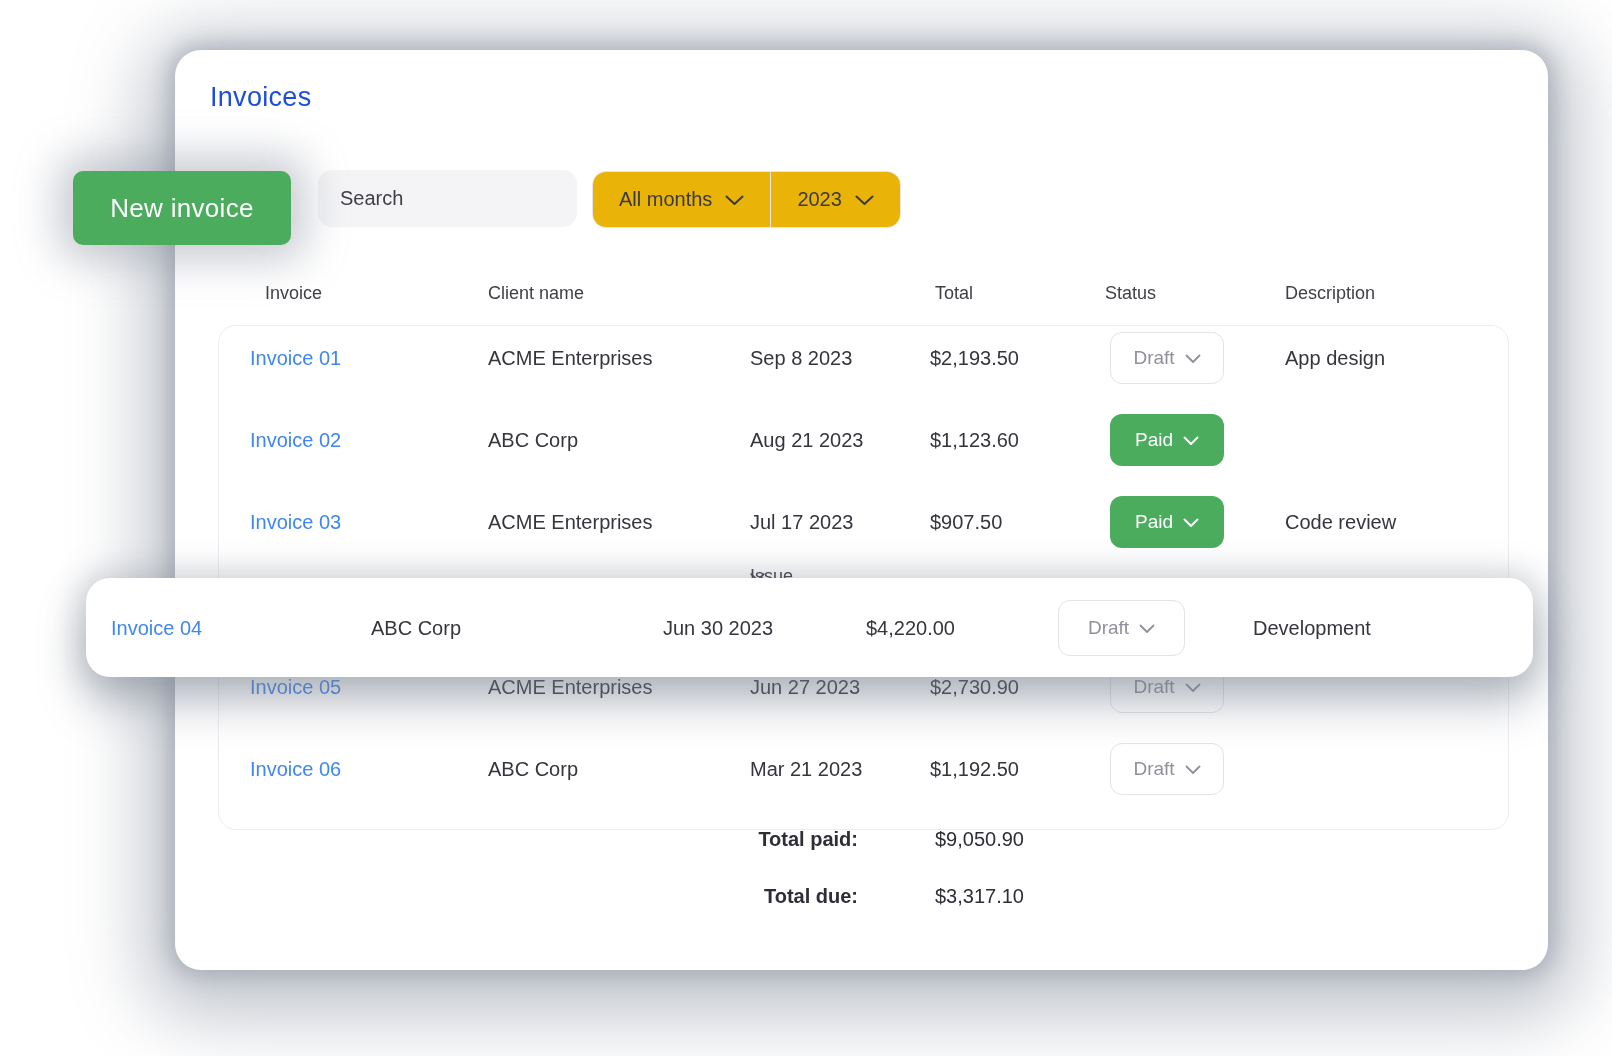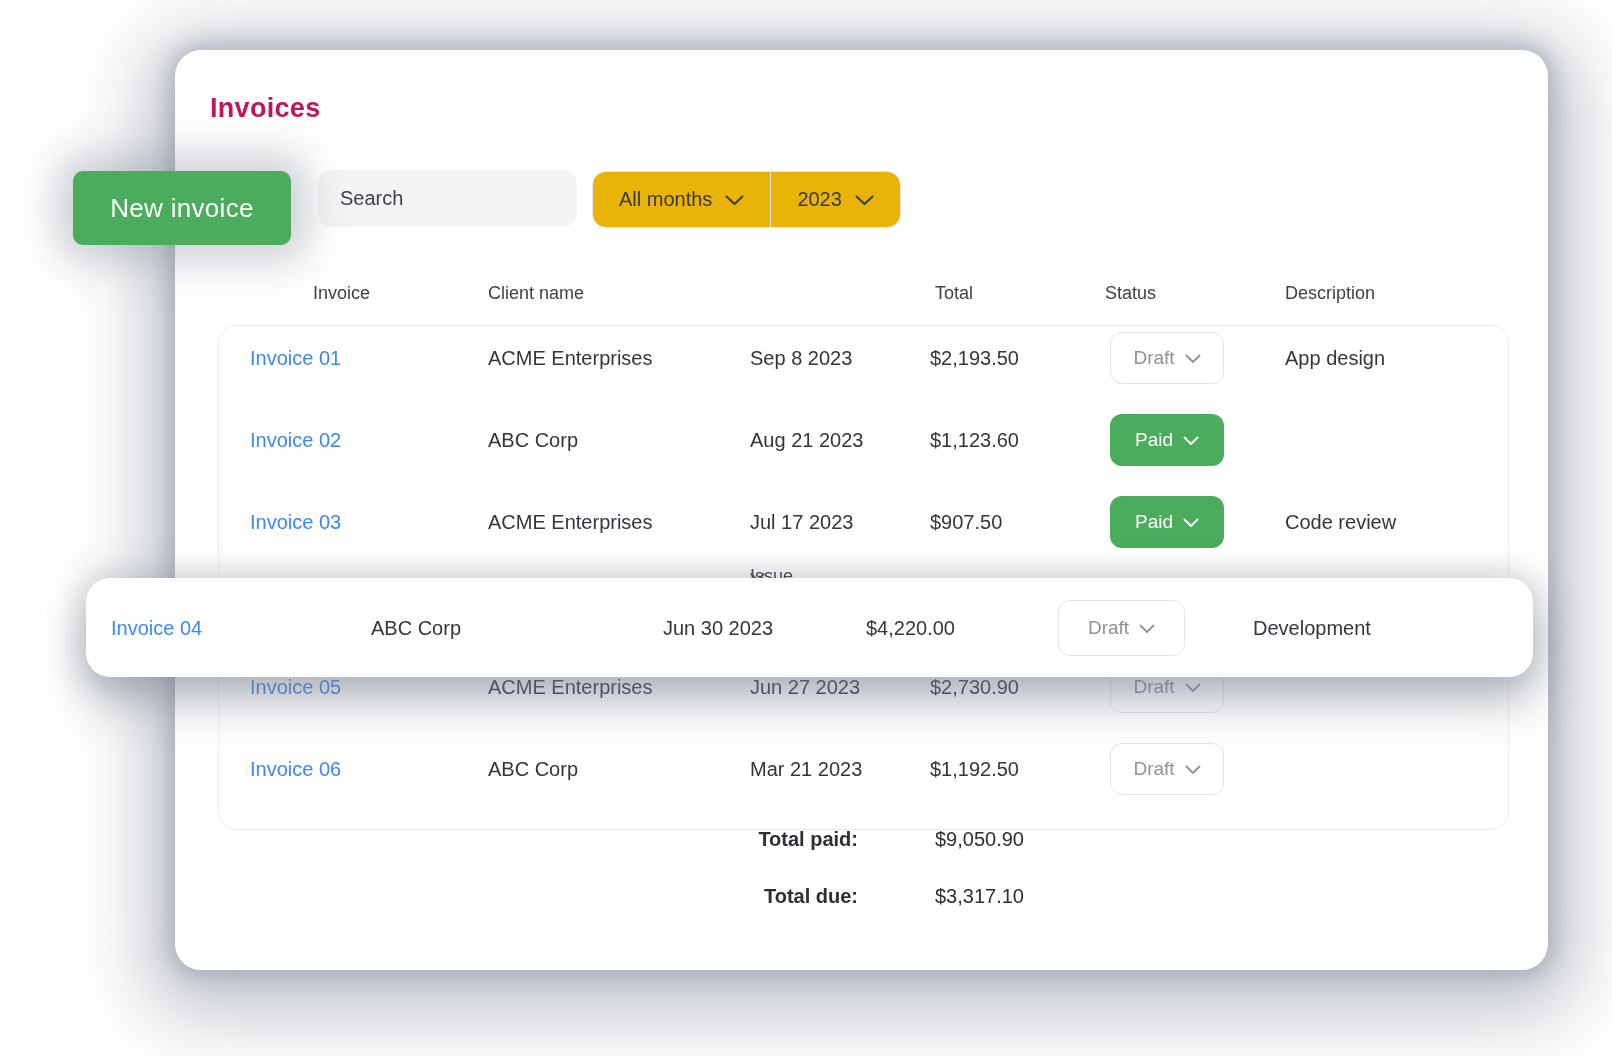--- a/index.html
+++ b/index.html
@@ -10,22 +10,22 @@
     color:#35353d;
   }
   
   .card{
     position:absolute;left:175px;top:50px;width:1373px;height:920px;
     background:#fff;border-radius:26px;
     box-shadow:0 0 20px 6px rgba(123,131,146,.40),
                0 16px 70px 32px rgba(123,131,146,.45);
   }
   .page-title{
-    position:absolute;left:210px;top:93px;
-    font-size:27px;font-weight:700;color:#be185d;letter-spacing:.3px;
+    position:absolute;left:210px;top:82px;
+    font-size:27px;font-weight:400;color:#1d4ed8;letter-spacing:.3px;
   }
   
   .new-invoice{
     position:absolute;left:73px;top:171px;width:218px;height:74px;
     background:#4aac5c;border:none;border-radius:10px;
     color:#fff;font-size:26px;font-family:inherit;letter-spacing:.3px;
     display:flex;align-items:center;justify-content:center;cursor:pointer;
     box-shadow:0 0 42px 16px rgba(123,131,146,.40);
     z-index:6;
   }
@@ -45,21 +45,21 @@
     display:flex;align-items:center;gap:13px;padding:0 26px;
     font-size:20px;color:#3a3a42;cursor:pointer;background:#eab308;border:none;
     font-family:inherit;
   }
   .filter-seg + .filter-seg{border-left:1px solid #e4e4e9;}
   .chev{flex:0 0 auto;display:inline-block;}
   
   .thead span{
     position:absolute;top:283px;font-size:18px;color:#3f3f47;z-index:2;
   }
-  .th-invoice{left:265px;margin-left:48px;} .th-client{left:488px;} .th-date{left:750px;}
+  .th-invoice{left:265px;} .th-client{left:488px;} .th-date{left:750px;}
   .th-total{left:935px;} .th-status{left:1105px;} .th-desc{left:1285px;}
   .th-date{display:flex;align-items:center;gap:8px;cursor:pointer;}
   .table-box{
     position:absolute;left:218px;top:325px;width:1289px;height:503px;
     border:1px solid #ededf1;border-radius:18px;z-index:1;
   }
   .row{position:absolute;left:218px;width:1289px;height:82px;z-index:2;}
   .row-1{top:317px;} .row-2{top:399px;} .row-3{top:481px;}
   .row-5{top:646px;} .row-6{top:728px;}
   .cell{position:absolute;top:50%;transform:translateY(-50%);font-size:20px;color:#35353d;white-space:nowrap;}

